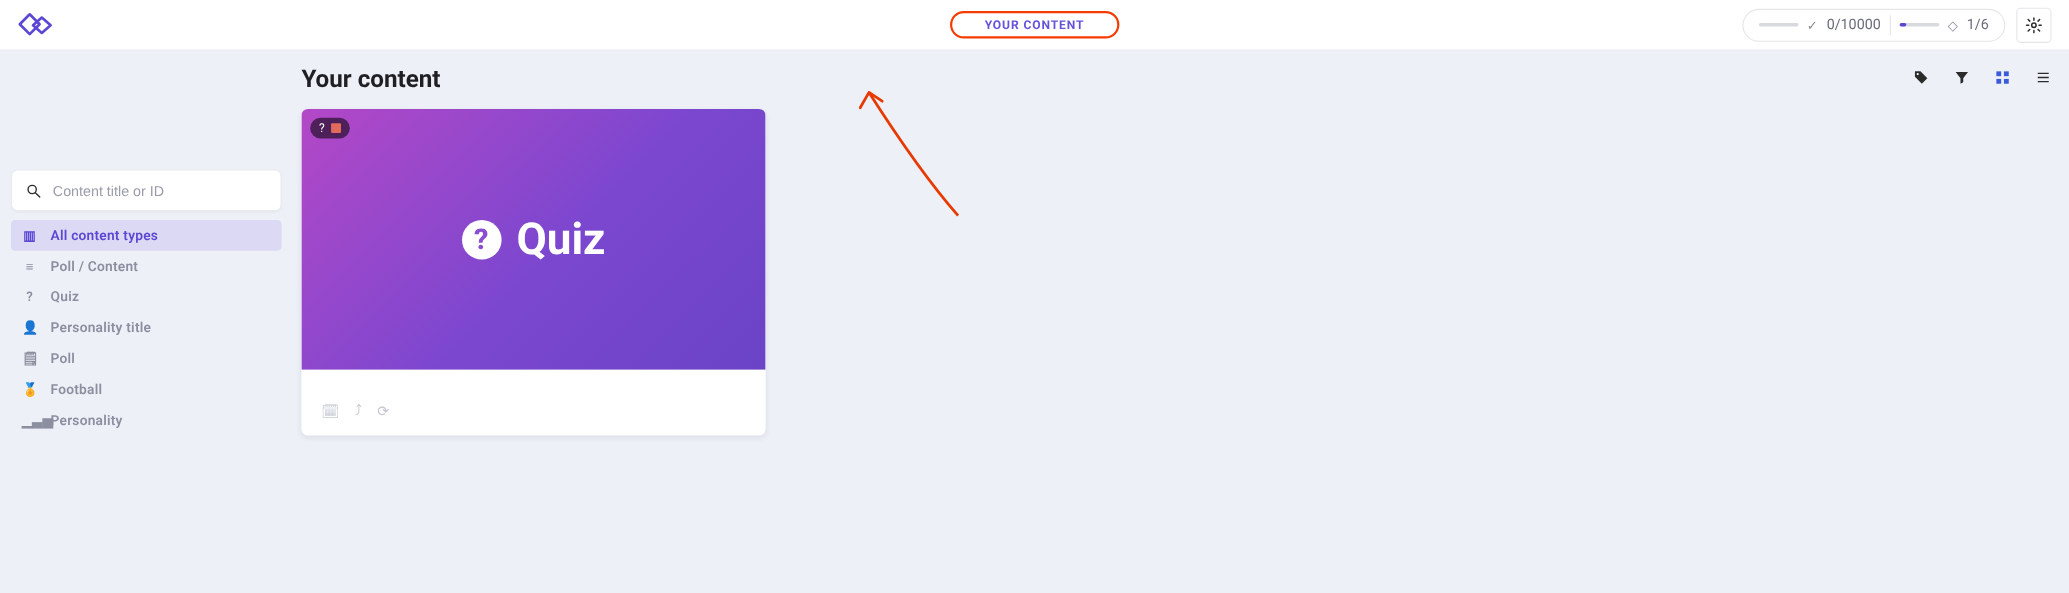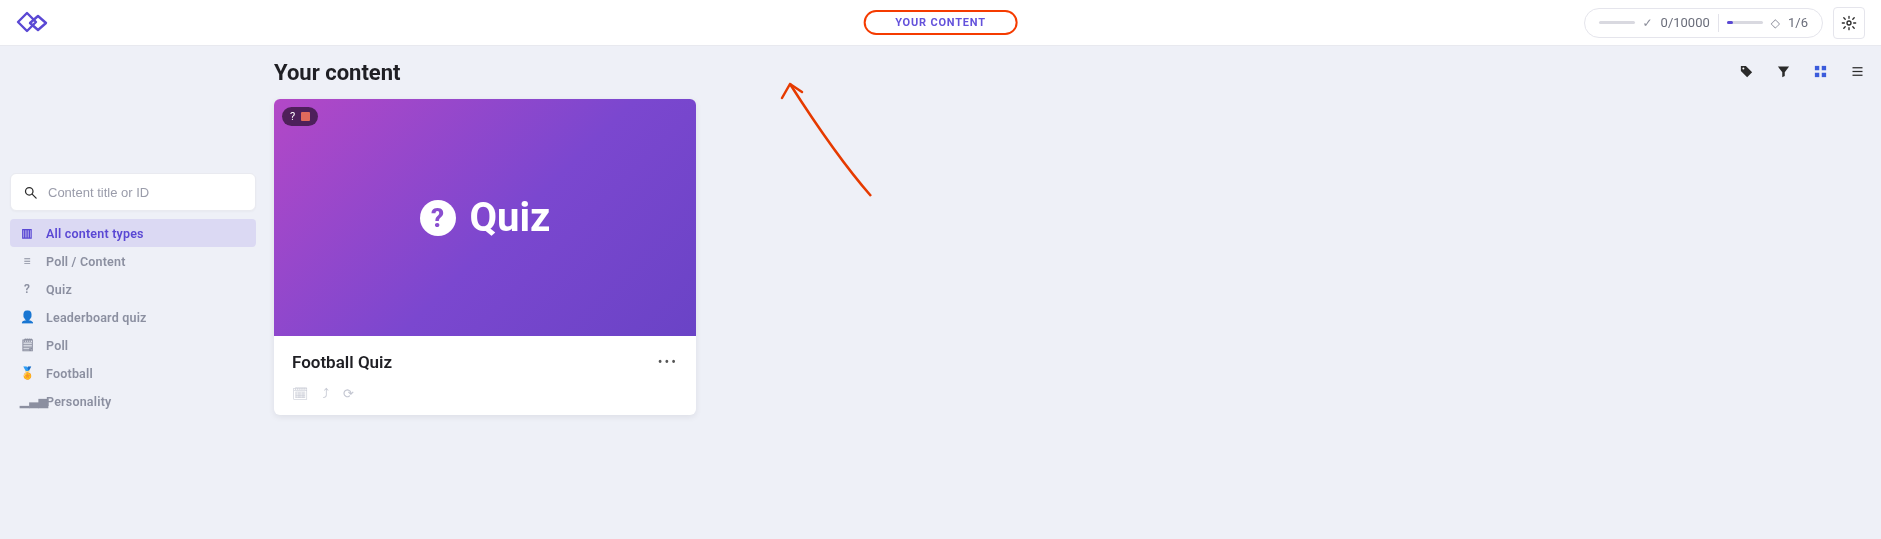--- a/index.html
+++ b/index.html
@@ -224,21 +224,21 @@
       <div class="nav-item">
         <span class="icn">≡</span>
         <span>Poll / Content</span>
       </div>
       <div class="nav-item">
         <span class="icn">?</span>
         <span>Quiz</span>
       </div>
       <div class="nav-item">
         <span class="icn">👤</span>
-        <span>Leaderboard quiz</span>
+        <span>Personality title</span>
       </div>
       <div class="nav-item">
         <span class="icn">🗒</span>
         <span>Poll</span>
       </div>
       <div class="nav-item">
         <span class="icn">🏅</span>
         <span>Football</span>
       </div>
       <div class="nav-item">
@@ -287,24 +287,20 @@
           <div class="hero-badge">
             <span class="q">?</span>
             <span class="sq"></span>
           </div>
           <div class="hero-center">
             <div class="hero-qmark">?</div>
             <div class="hero-text">Quiz</div>
           </div>
         </div>
         <div class="card-body">
-          <div class="card-title-row">
-            <div class="card-title">Football Quiz</div>
-            <div class="more-dots">•••</div>
-          </div>
           <div class="card-icons">
             <span>🗓</span>
             <span>⤴</span>
             <span>⟳</span>
           </div>
         </div>
       </div>
     </div>
   </div>
 </div>

